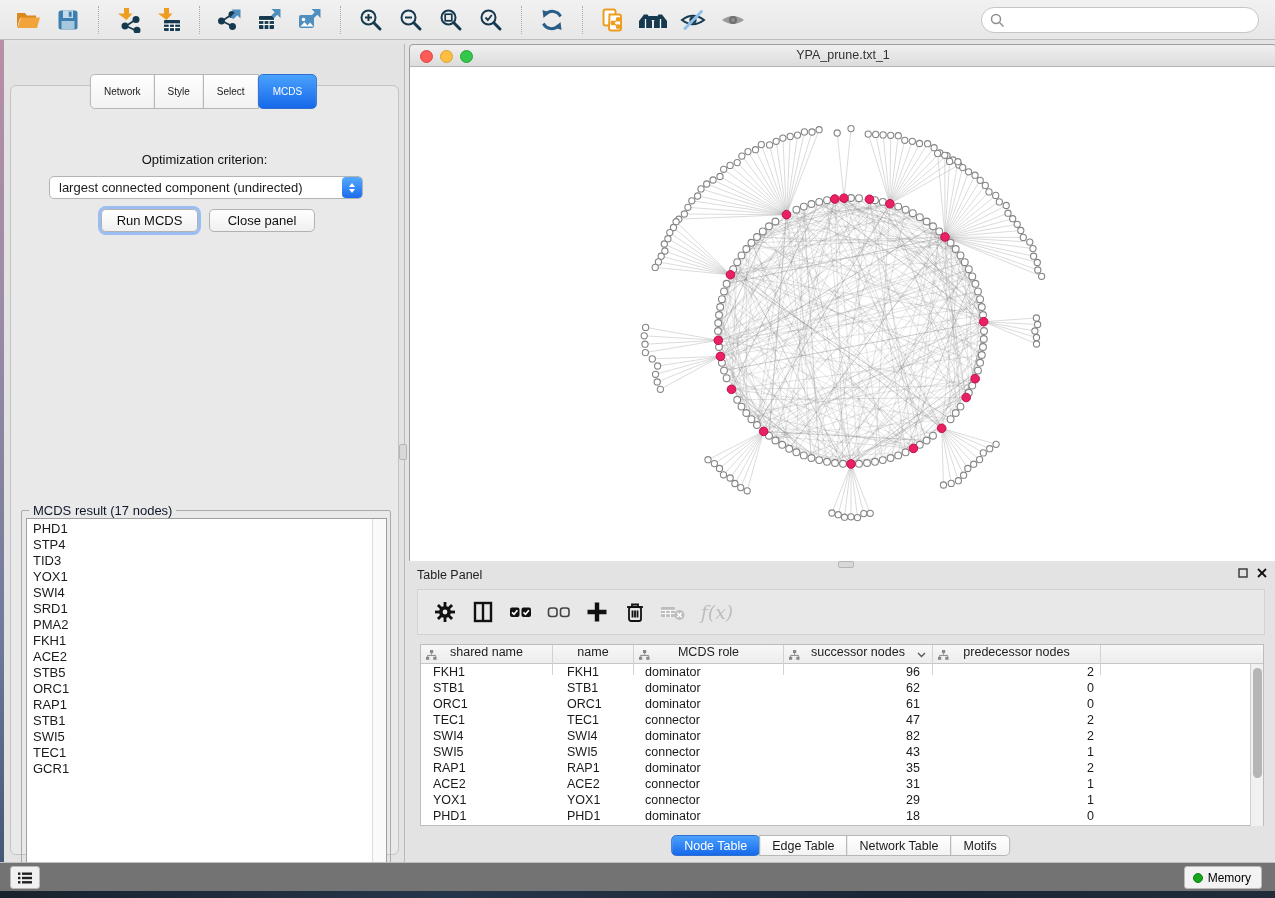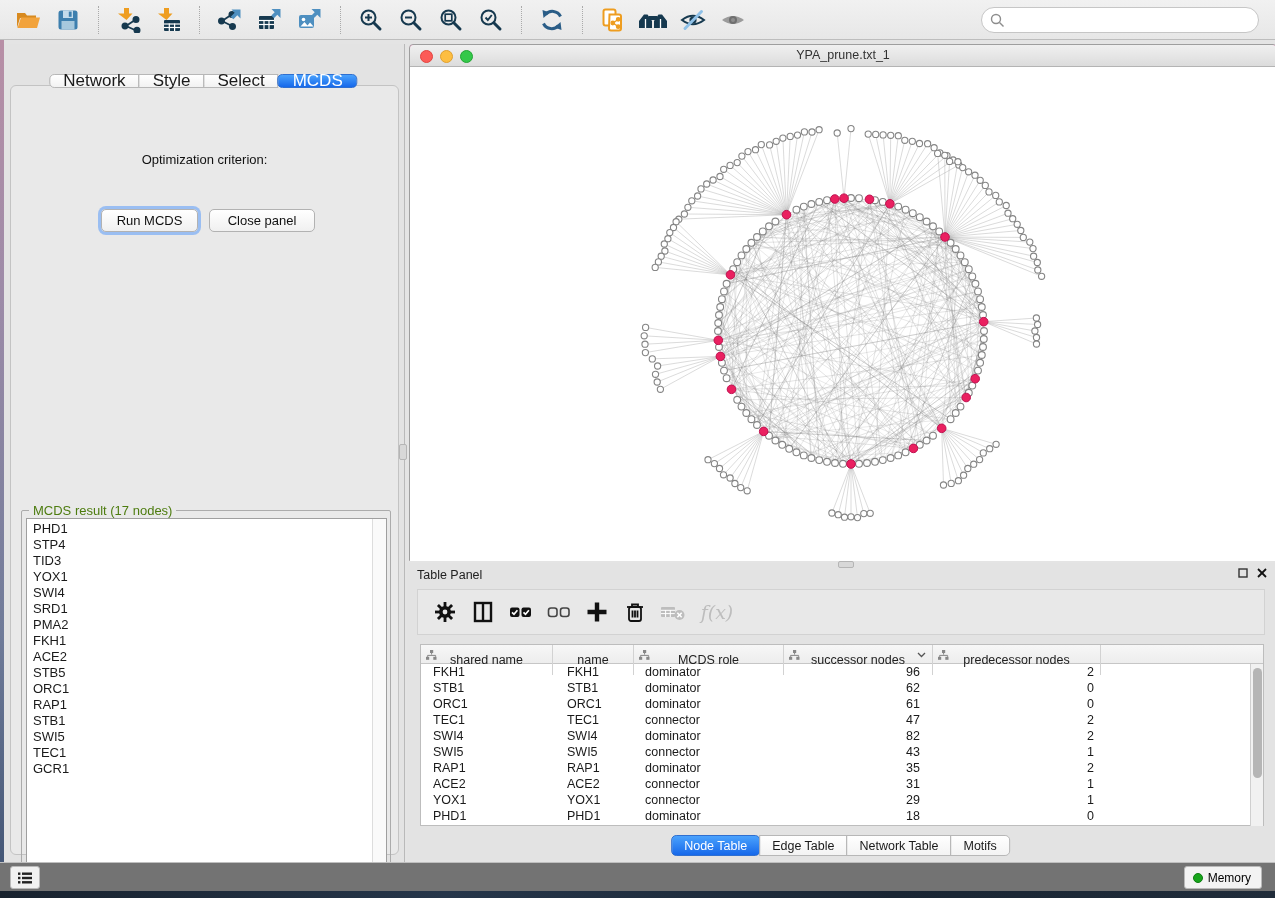--- a/index.html
+++ b/index.html
@@ -25,22 +25,22 @@
   .desktop-bottom { position:absolute; left:0; top:891px; width:1275px; height:7px;
     background:linear-gradient(90deg,#18222e,#26364a 35%,#1a2634 70%,#202c3a); }
 
   
   .control-panel { position:absolute; left:4px; top:44px; width:401px; height:818px;
     background:#e3e3e3; border-right:1px solid #b9b9b9; }
   .panel-titlebar { position:relative; height:24px; }
   .panel-title { position:absolute; left:10px; top:5px; font-size:12.5px; color:#222; }
   .panel-wbtns { position:absolute; right:8px; top:5px; display:flex; gap:9px; align-items:center; }
   .cp-tabs { position:absolute; left:50%; transform:translateX(-50%); top:30px; display:flex; z-index:3; }
-  .cp-tab { height:14px; padding:0 13px; background:linear-gradient(#ffffff,#f2f2f2);
-    border:1px solid #b7b7b7; margin-left:-1px; font-size:17px; display:flex; align-items:center; cursor:pointer;text-align:center; }
+  .cp-tab { height:35px; padding:0 13px; background:linear-gradient(#ffffff,#f2f2f2);
+    border:1px solid #b7b7b7; margin-left:-1px; font-size:10px; display:flex; align-items:center; cursor:pointer;text-align:center; }
   .cp-tab:first-child { border-radius:5px 0 0 5px; }
   .cp-tab.active { background:linear-gradient(#4aa2fd,#1668ea); color:#fff; border-color:#2f6fd0;
     border-radius:5px; padding:0 14px; }
   .cp-inner { position:absolute; left:6px; top:41px; width:389px; height:770px;
     background:#e9e9e9; border:1px solid #c3c3c3; border-radius:6px; }
   .opt-label { position:absolute; left:0; right:0; top:66px; text-align:center; font-size:13px; color:#111; }
   .dropdown { position:absolute; left:38px; top:90px; width:314px; height:23px; background:#fff;
     border:1px solid #b3b3b3; border-radius:5px; display:flex; align-items:center; cursor:pointer; }
   .dropdown .dval { flex:1; font-size:13px; padding-left:9px; white-space:nowrap; overflow:hidden; }
   .dstepper { width:20px; height:21px; margin-right:0px; border-radius:4px;
@@ -49,21 +49,21 @@
   .arr-up { width:0; height:0; border-left:3.5px solid transparent; border-right:3.5px solid transparent; border-bottom:4px solid #fff; }
   .arr-dn { width:0; height:0; border-left:3.5px solid transparent; border-right:3.5px solid transparent; border-top:4px solid #fff; }
   .btn { position:absolute; height:23px; background:linear-gradient(#ffffff,#f0f0f0);
     border:1px solid #b2b2b2; border-radius:5px; font-size:13px; font-family:"Liberation Sans",sans-serif;
     cursor:pointer; color:#111; }
   .btn-run { left:90px; top:123px; width:97px; box-shadow:0 0 0 3px rgba(90,155,250,.55); }
   .btn-closep { left:198px; top:123px; width:106px; }
   .result-group { position:absolute; left:10px; top:424px; width:370px; height:370px;
     border:1px solid #ababab; border-radius:2px; }
   .result-title { position:absolute; left:7px; top:-8px; background:#e9e9e9; padding:0 4px;
-    font-size:13px; color:#4d7c0f; }
+    font-size:13px; color:#0f172a; }
   .result-list { position:absolute; left:4px; top:7px; width:361px; height:357px; background:#fff;
     border:1px solid #9f9f9f; overflow:hidden; }
   .result-items { position:absolute; left:0; top:2px; right:14px; }
   .result-item { font-size:13px; line-height:16px; padding-left:6px; }
   .result-scroll { position:absolute; right:0; top:0; width:14px; height:100%;
     background:#fafafa; border-left:1px solid #ddd; }
 
   
   .network-window { position:absolute; left:409px; top:44px; width:868px; height:517px;
     background:#f9a8d4; border:1px solid #9e9e9e; border-radius:4px 4px 0 0; }
@@ -88,21 +88,21 @@
   .tp-toolbar { position:absolute; left:10px; top:26px; width:848px; height:46px;
     background:#e8e8e8; border:1px solid #d2d2d2; display:flex; align-items:center; padding-left:10px; }
   .tp-ibtn { width:34px; height:34px; border:none; background:transparent; display:flex;
     align-items:center; justify-content:center; margin-right:4px; cursor:pointer; }
   .fx-label { font-family:"DejaVu Serif",serif; font-style:italic; font-size:19px; color:#bdbdbd; }
   .ntable { position:absolute; left:13px; top:81px; width:844px; height:182px; background:#fff;
     border:1px solid #bdbdbd; }
   .thead { position:absolute; left:0; top:0; width:842px; height:19px;
     background:linear-gradient(#f7f7f7,#ededed); border-bottom:1px solid #c6c6c6; display:flex; }
   .th { position:relative; height:30px; border-right:1px solid #d2d2d2; font-size:12.5px;
-    color:#222; display:flex; align-items:center; justify-content:center; cursor:pointer; }
+    color:#222; display:flex; align-items:flex-start; justify-content:center; cursor:pointer; }
   .th .tree-ic { position:absolute; left:5px; top:4.5px; }
   .th .sort-ic { position:absolute; right:6px; top:7px; }
   .th.filler { border-right:none; flex:1; }
   .trows { position:absolute; left:0; top:19px; width:829px; height:162px; overflow:hidden; }
   .trow { display:flex; height:16px; cursor:default; }
   .tcell { font-size:12.5px; line-height:16px; white-space:nowrap; overflow:hidden; }
   .c0 { width:132px; padding-left:12px; }
   .c1 { width:81px; padding-left:14px; }
   .c2 { width:150px; padding-left:11px; }
   .c3 { width:149px; text-align:right; padding-right:13px; }
@@ -298,20 +298,27 @@
 
 <div class="control-panel">
   <div class="cp-tabs">
     <div class="cp-tab">Network</div>
     <div class="cp-tab">Style</div>
     <div class="cp-tab">Select</div>
     <div class="cp-tab active">MCDS</div>
   </div>
   <div class="cp-inner">
     <div class="opt-label">Optimization criterion:</div>
+    <div class="dropdown">
+      <span class="dval">largest connected component (undirected)</span>
+      <span class="dstepper">
+          <span class="arr-up"></span>
+          <span class="arr-dn"></span>
+        </span>
+    </div>
     <button class="btn btn-run">Run MCDS</button>
     <button class="btn btn-closep">Close panel</button>
     <div class="result-group">
       <span class="result-title">MCDS result (17 nodes)</span>
       <div class="result-list">
         <div class="result-items">
             <div class="result-item">PHD1</div>
             <div class="result-item">STP4</div>
             <div class="result-item">TID3</div>
             <div class="result-item">YOX1</div>

